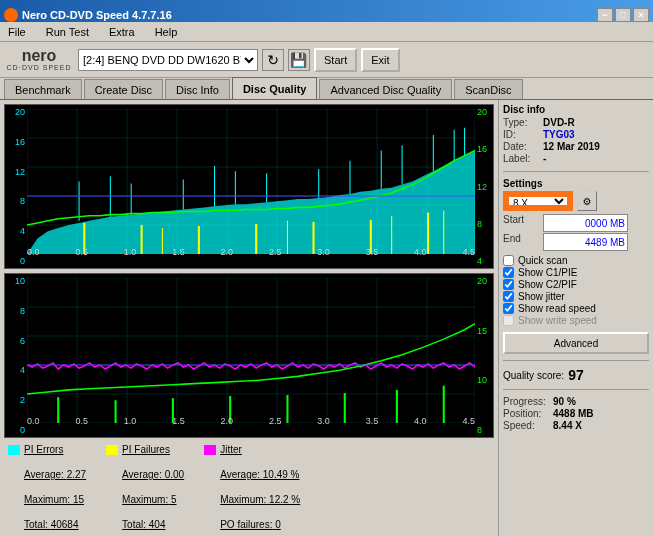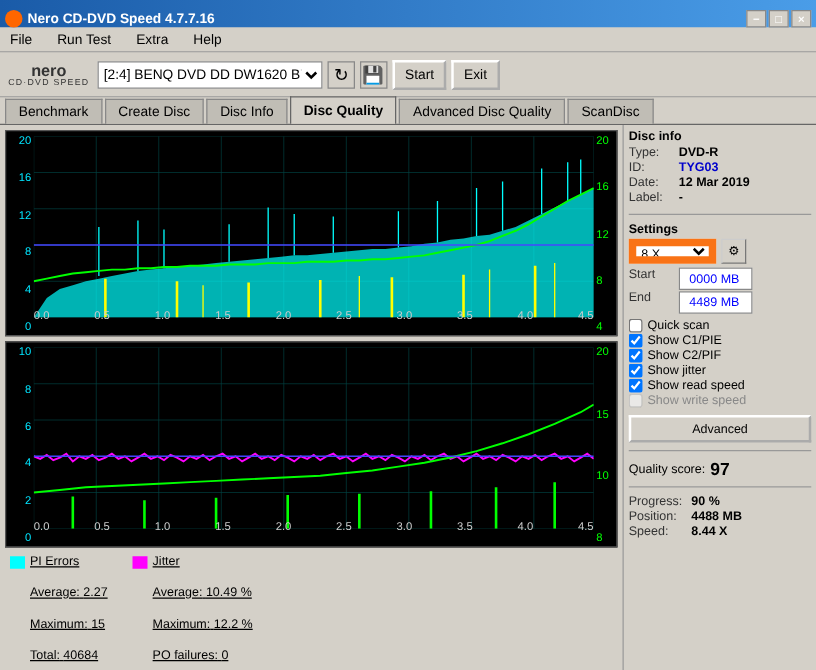--- a/index.html
+++ b/index.html
@@ -12,21 +12,21 @@
     .title-bar-buttons { display: flex; gap: 2px; }
     .title-btn { width: 16px; height: 14px; background: #d4d0c8; border: 1px solid #888; font-size: 9px; display: flex; align-items: center; justify-content: center; cursor: pointer; }
 
     
     .menu-bar { background: #d4d0c8; height: 20px; display: flex; align-items: center; padding: 0 4px; gap: 12px; border-bottom: 1px solid #999; font-size: 11px; }
     .menu-item { cursor: pointer; padding: 2px 4px; }
 
     
     .toolbar { background: #d4d0c8; height: 36px; display: flex; align-items: center; padding: 2px 4px; gap: 4px; border-bottom: 1px solid #999; }
     .nero-logo { display: flex; flex-direction: column; align-items: center; justify-content: center; width: 70px; }
-    .nero-logo-top { font-size: 13px; font-weight: bold; color: #333; line-height: 1; }
+    .nero-logo-top { font-size: 16px; font-weight: bold; color: #333; line-height: 1; }
     .nero-logo-bottom { font-size: 7px; color: #333; letter-spacing: 1px; line-height: 1; }
     .drive-select { height: 22px; font-size: 11px; border: 1px solid #888; background: white; width: 180px; }
     .toolbar-btn { height: 24px; background: #d4d0c8; border: 2px outset #fff; padding: 0 8px; font-size: 11px; cursor: pointer; display: flex; align-items: center; }
     .toolbar-icon { width: 22px; height: 22px; border: 1px solid #888; background: #d4d0c8; display: flex; align-items: center; justify-content: center; cursor: pointer; font-size: 14px; }
 
     
     .tabs { background: #d4d0c8; height: 22px; display: flex; align-items: flex-end; padding: 0 4px; border-bottom: 1px solid #666; }
     .tab { height: 20px; padding: 0 10px; border: 1px solid #888; border-bottom: none; background: #c0bdb5; cursor: pointer; display: flex; align-items: center; font-size: 11px; margin-right: 2px; }
     .tab.active { background: #d4d0c8; height: 22px; font-weight: bold; border-color: #666; }
 
@@ -64,21 +64,21 @@
     .panel-title { font-weight: bold; font-size: 10px; margin-bottom: 2px; }
     .panel-row { display: flex; gap: 2px; margin-bottom: 1px; }
     .panel-label { color: #333; min-width: 38px; }
     .panel-value { color: #000; font-weight: bold; }
     .panel-value-blue { color: #0000cc; font-weight: bold; }
 
     .settings-row { display: flex; align-items: center; gap: 4px; margin-bottom: 3px; }
     .settings-select { height: 20px; font-size: 10px; border: 6px solid #f97316; background: white; width: 70px; }
     .settings-icon-btn { width: 20px; height: 20px; border: 1px outset #ccc; background: #d4d0c8; display: flex; align-items: center; justify-content: center; cursor: pointer; font-size: 10px; }
 
-    .input-field { height: 18px; font-size: 10px; border: 1px solid #888; background: white; width: 59px; text-align: center; padding-right: 2px; color: blue; }
+    .input-field { height: 18px; font-size: 10px; border: 1px solid #888; background: white; width: 85px; text-align: right; padding-right: 2px; color: blue; }
 
     .checkbox-row { display: flex; align-items: center; gap: 4px; margin-bottom: 1px; }
     .checkbox-row input[type=checkbox] { width: 11px; height: 11px; }
     .checkbox-label { font-size: 10px; }
 
     .advanced-btn { width: 100%; height: 22px; background: #d4d0c8; border: 2px outset #fff; font-size: 10px; cursor: pointer; margin-top: 2px; }
 
     .divider { border-top: 1px solid #999; margin: 3px 0; }
 
     .quality-score-row { display: flex; align-items: center; gap: 4px; }
@@ -337,20 +337,38 @@
         <div class="legend-stat">
           <span>Maximum:</span>
           <span>15</span>
         </div>
         <div class="legend-stat">
           <span>Total:</span>
           <span>40684</span>
         </div>
       </div>
 
+      <div class="legend-item">
+        <div class="legend-header">
+          <span class="legend-color" style="background:#ffff00"></span>
+          <span>PI Failures</span>
+        </div>
+        <div class="legend-stat">
+          <span>Average:</span>
+          <span>0.00</span>
+        </div>
+        <div class="legend-stat">
+          <span>Maximum:</span>
+          <span>5</span>
+        </div>
+        <div class="legend-stat">
+          <span>Total:</span>
+          <span>404</span>
+        </div>
+      </div>
 
       <div class="legend-item">
         <div class="legend-header">
           <span class="legend-color" style="background:#ff00ff"></span>
           <span>Jitter</span>
         </div>
         <div class="legend-stat">
           <span>Average:</span>
           <span>10.49 %</span>
         </div>

